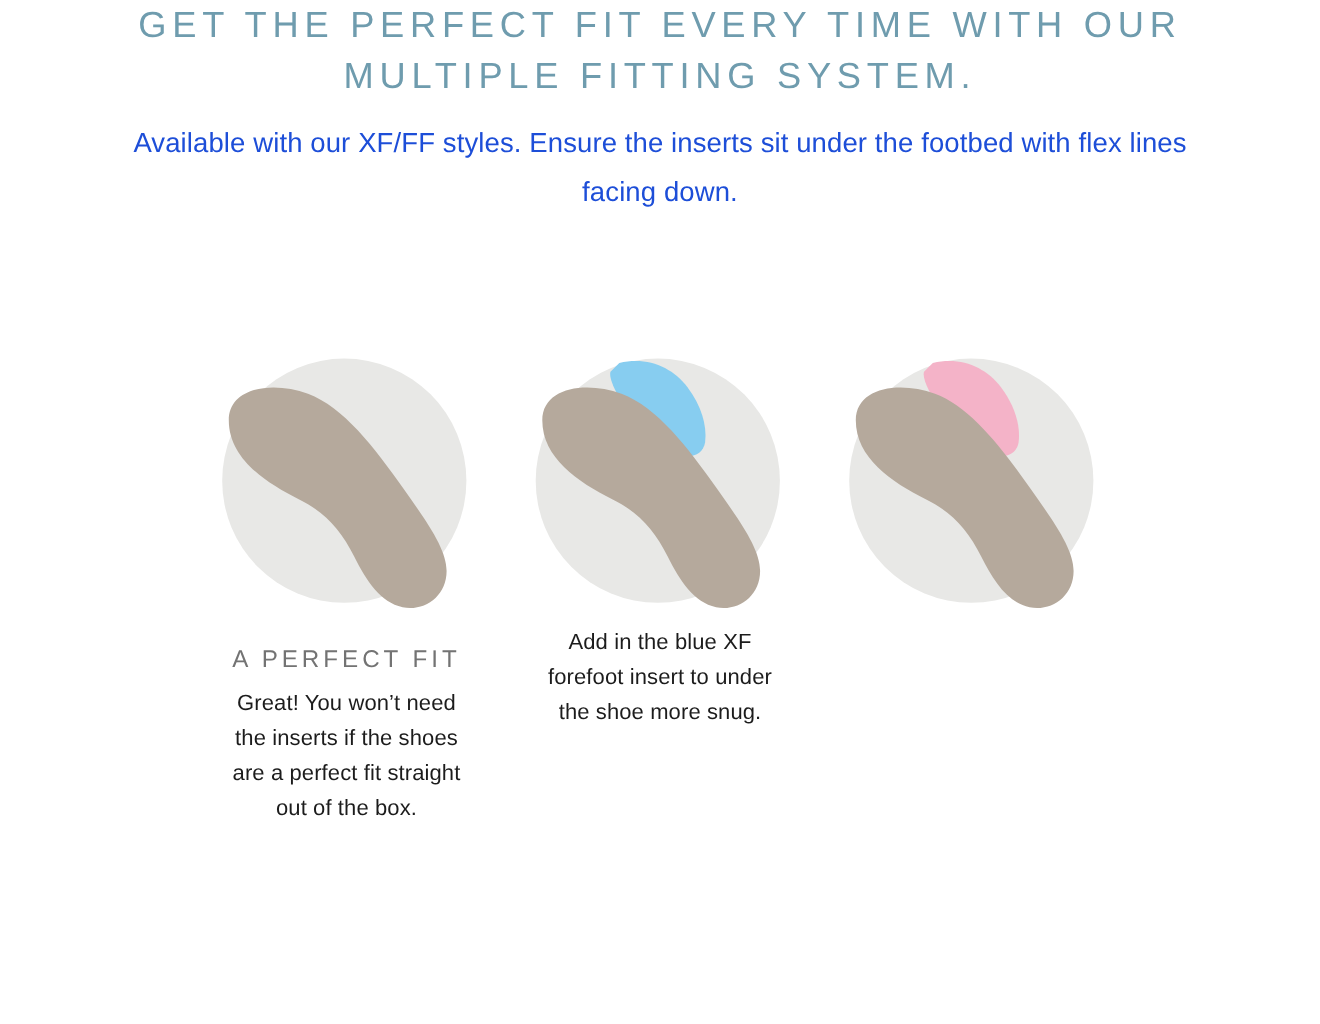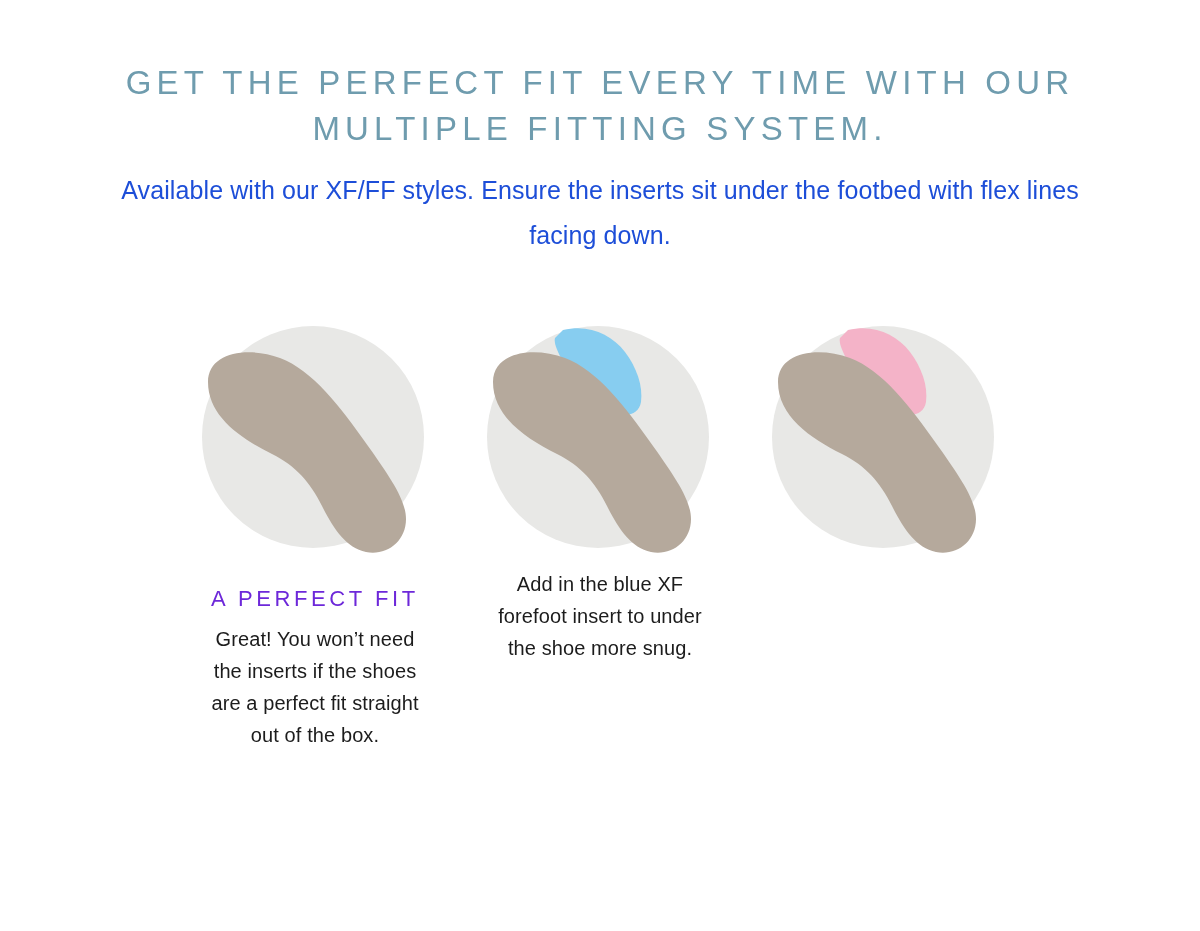--- a/index.html
+++ b/index.html
@@ -17,21 +17,20 @@
 
   .page {
     position: relative;
     width: 1200px;
     height: 931px;
     background: #ffffff;
   }
 
   
   .header {
-    padding-top: 60px;
     text-align: center;
   }
   .headline {
     margin: 0 auto;
     width: 1040px;
     color: #6f9cae;
     font-size: 33px;
     line-height: 46px;
     letter-spacing: 5.2px;
     font-weight: 400;
@@ -68,21 +67,21 @@
 
   .illus {
     width: 230px;
     height: 240px;
     display: block;
     overflow: visible;
   }
 
   .col-title {
     margin-top: 22px;
-    color: #6d28d9;
+    color: #737373;
     font-size: 22px;
     line-height: 33px;
     letter-spacing: 3.6px;
     text-transform: uppercase;
     text-align: center;
     font-weight: 400;
     width: 255px;
   }
   .col-body {
     margin-top: 8px;

